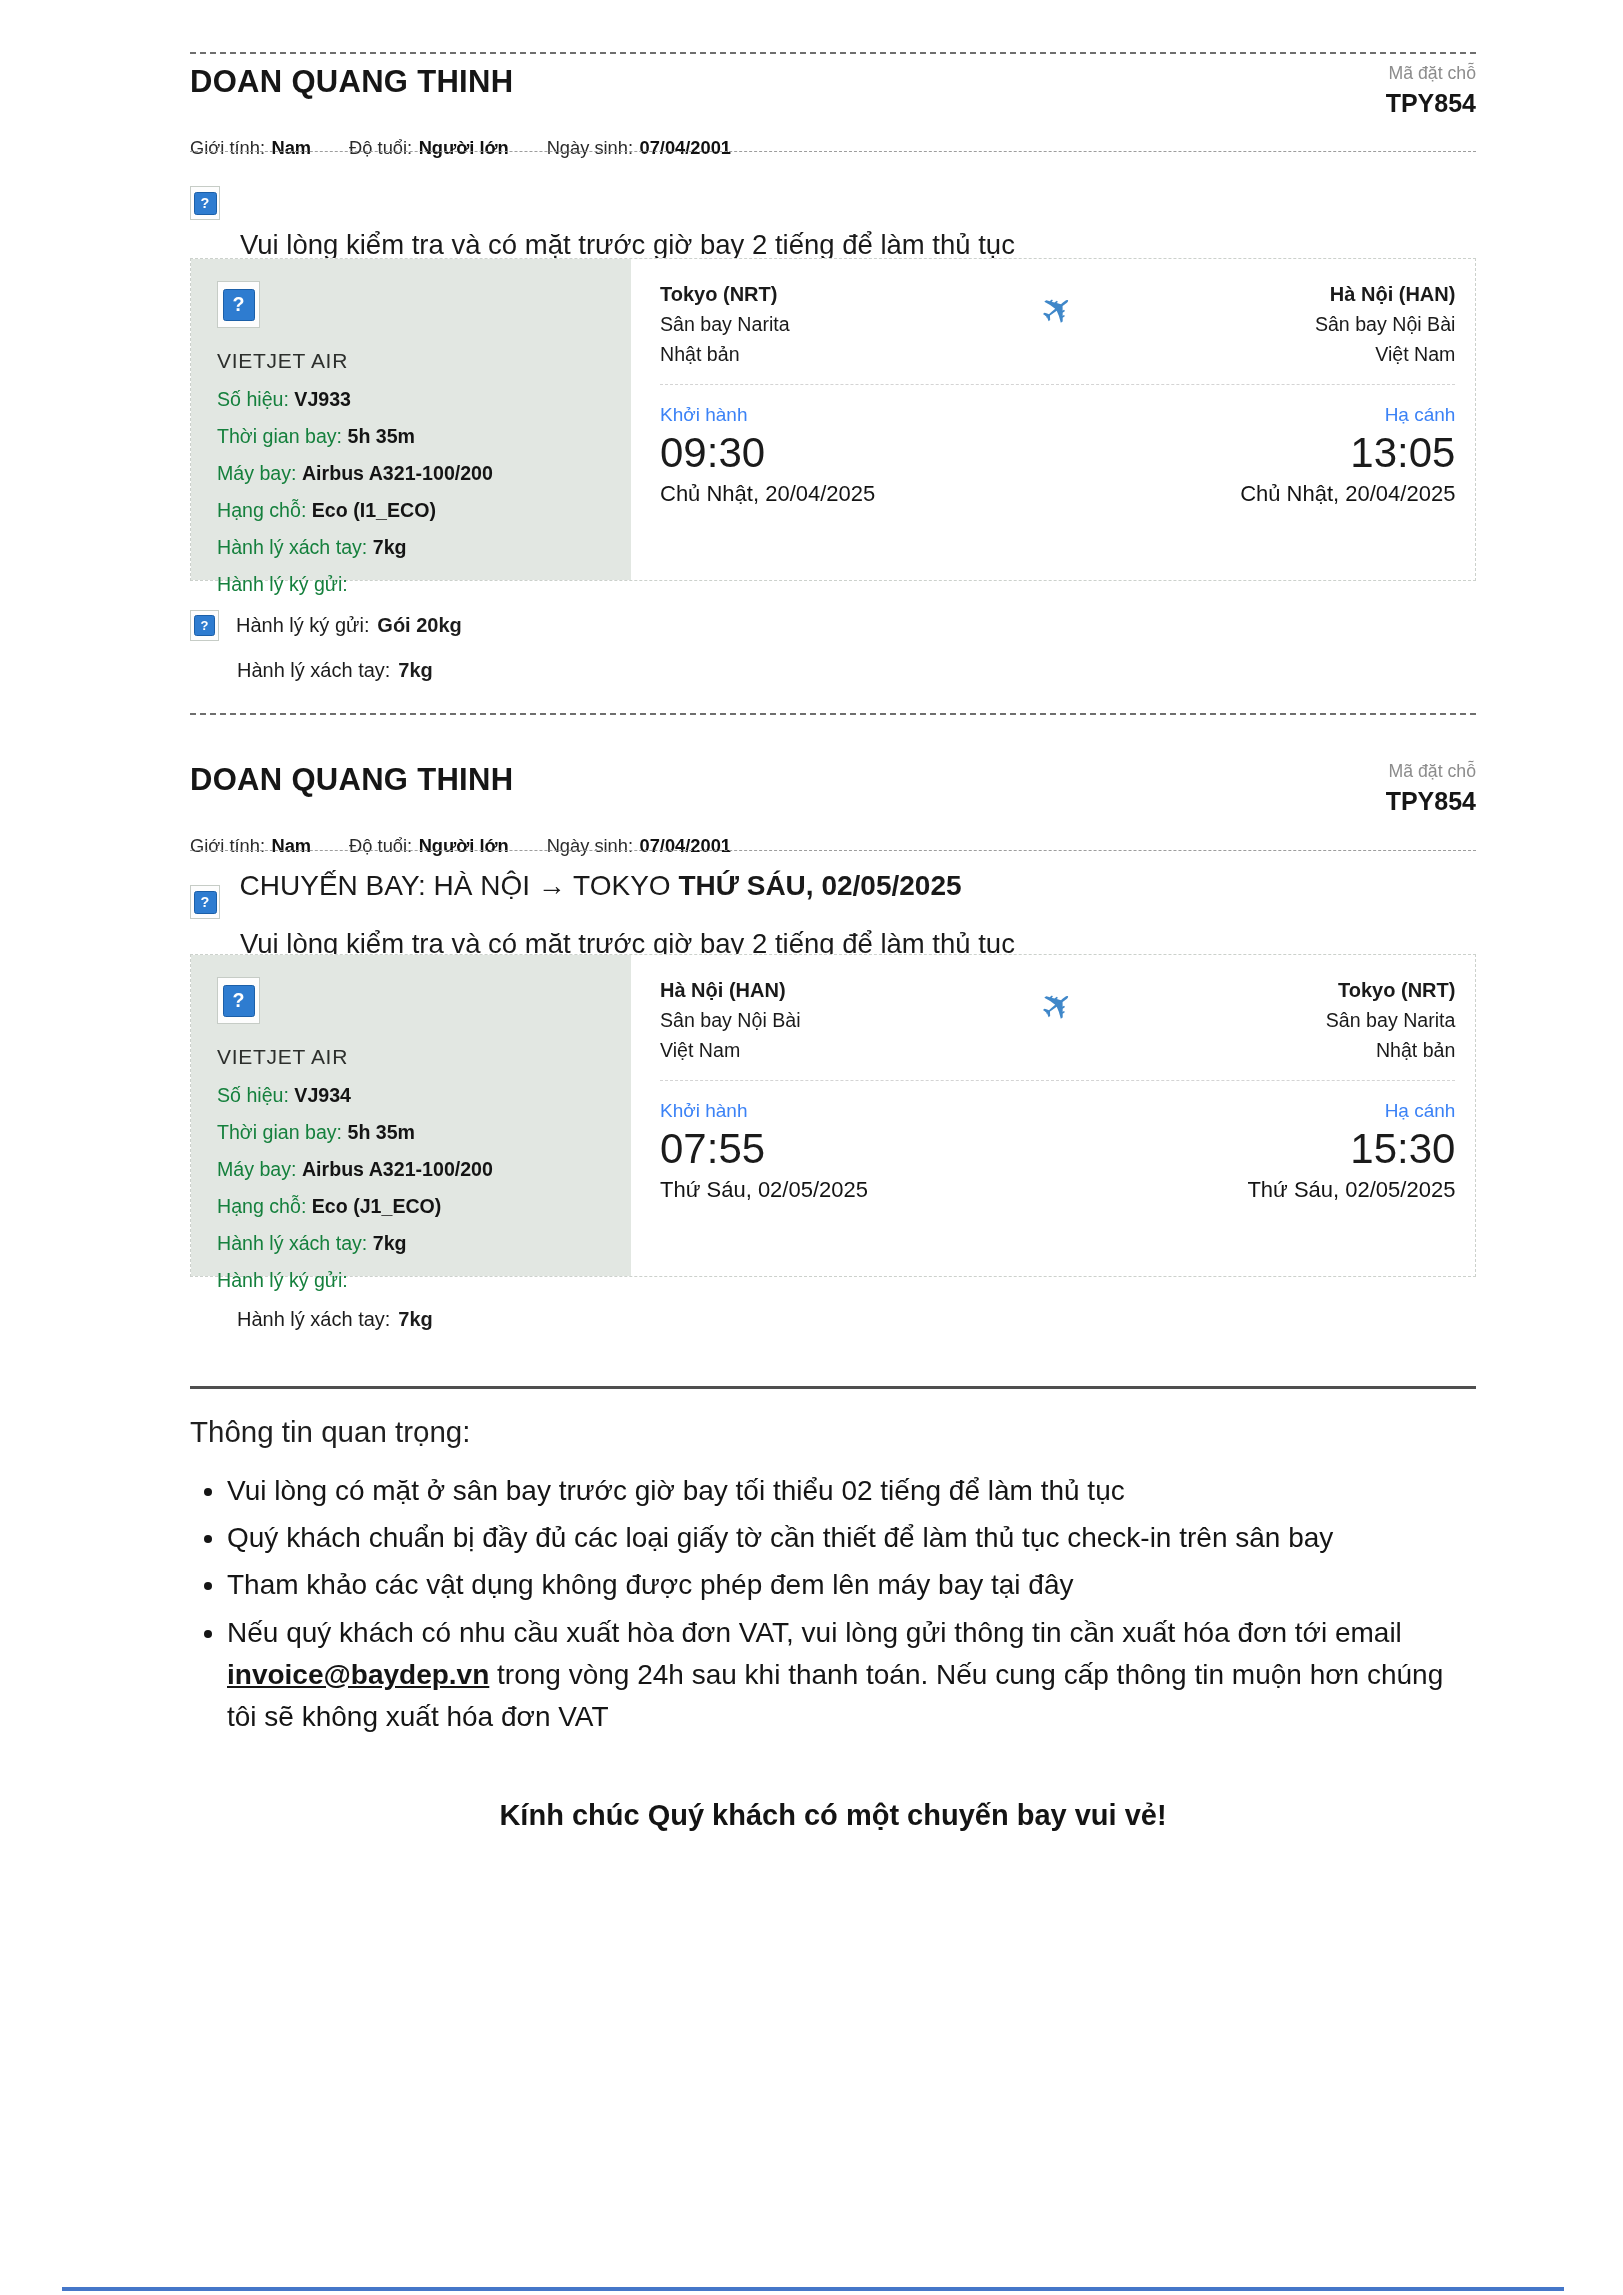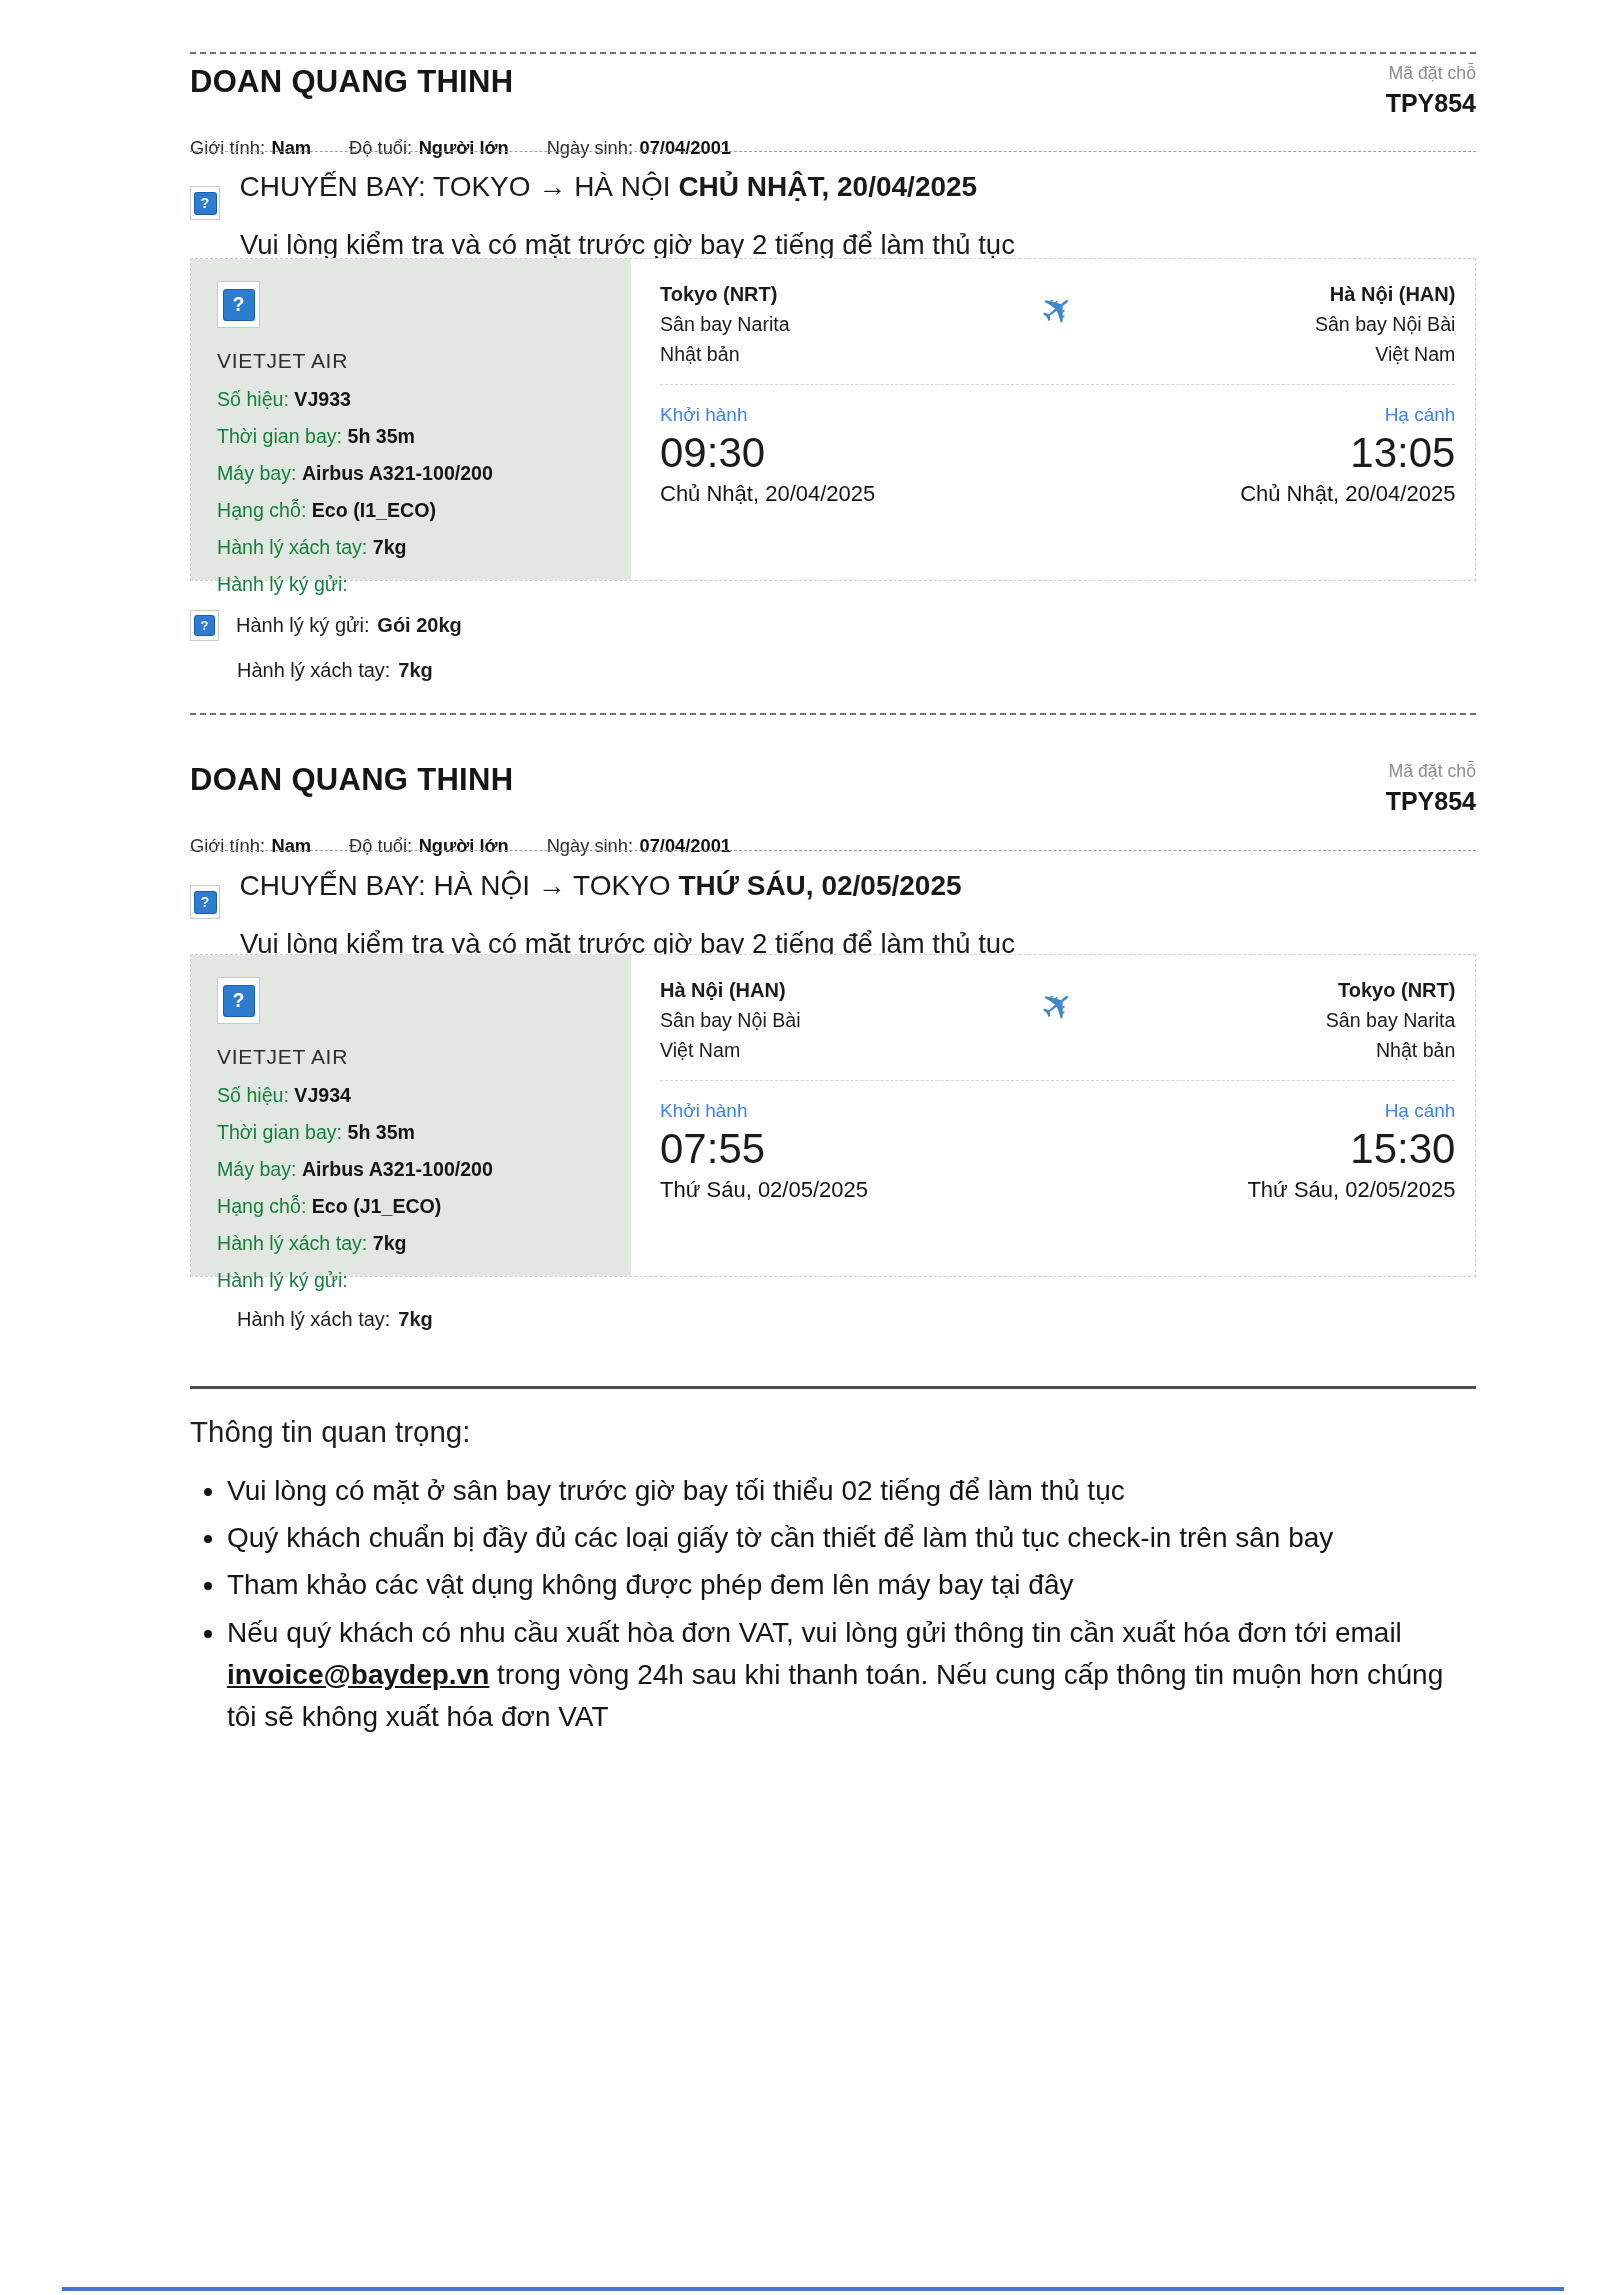--- a/index.html
+++ b/index.html
@@ -104,23 +104,20 @@
     </div>
   </div>
 
   <div class="abs sep-dash-light" style="top:151px"></div>
 
   <div class="abs" style="top:169px">
     <div class="fl-head">
       <span class="ph-icon ph-md">
         <span class="ph-q">?</span>
       </span>
-      <div class="fl-title">
-        <span>CHUYẾN BAY: TOKYO → HÀ NỘI </span><span class="bold">CHỦ NHẬT, 20/04/2025</span>
-      </div>
     </div>
     <div class="fl-notice">Vui lòng kiểm tra và có mặt trước giờ bay 2 tiếng để làm thủ tục</div>
   </div>
 
   <div class="abs card" style="top:258px">
     <div class="card-left">
       <span class="ph-icon ph-lg">
         <span class="ph-q">?</span>
       </span>
       <div class="airline">VIETJET AIR</div>
@@ -279,17 +276,18 @@
 
   <div class="abs info-title" style="top:1415px">Thông tin quan trọng:</div>
 
   <ul class="abs bullets" style="top:1470px;width:1244px">
     <li><span>Vui lòng có mặt ở sân bay trước giờ bay tối thiểu 02 tiếng để làm thủ tục</span></li>
     <li><span>Quý khách chuẩn bị đầy đủ các loại giấy tờ cần thiết để làm thủ tục check-in trên sân bay</span></li>
     <li><span>Tham khảo các vật dụng không được phép đem lên máy bay tại đây</span></li>
     <li><span>Nếu quý khách có nhu cầu xuất hòa đơn VAT, vui lòng gửi thông tin cần xuất hóa đơn tới email </span><span class="email-link">invoice@baydep.vn</span><span> trong vòng 24h sau khi thanh toán. Nếu cung cấp thông tin muộn hơn chúng tôi sẽ không xuất hóa đơn VAT</span></li>
   </ul>
 
+  <div class="abs closing" style="top:1799px">Kính chúc Quý khách có một chuyến bay vui vẻ!</div>
 
   <div class="bottom-line" style="top:2287px"></div>
 
 </div>
 
 
 </body></html>

